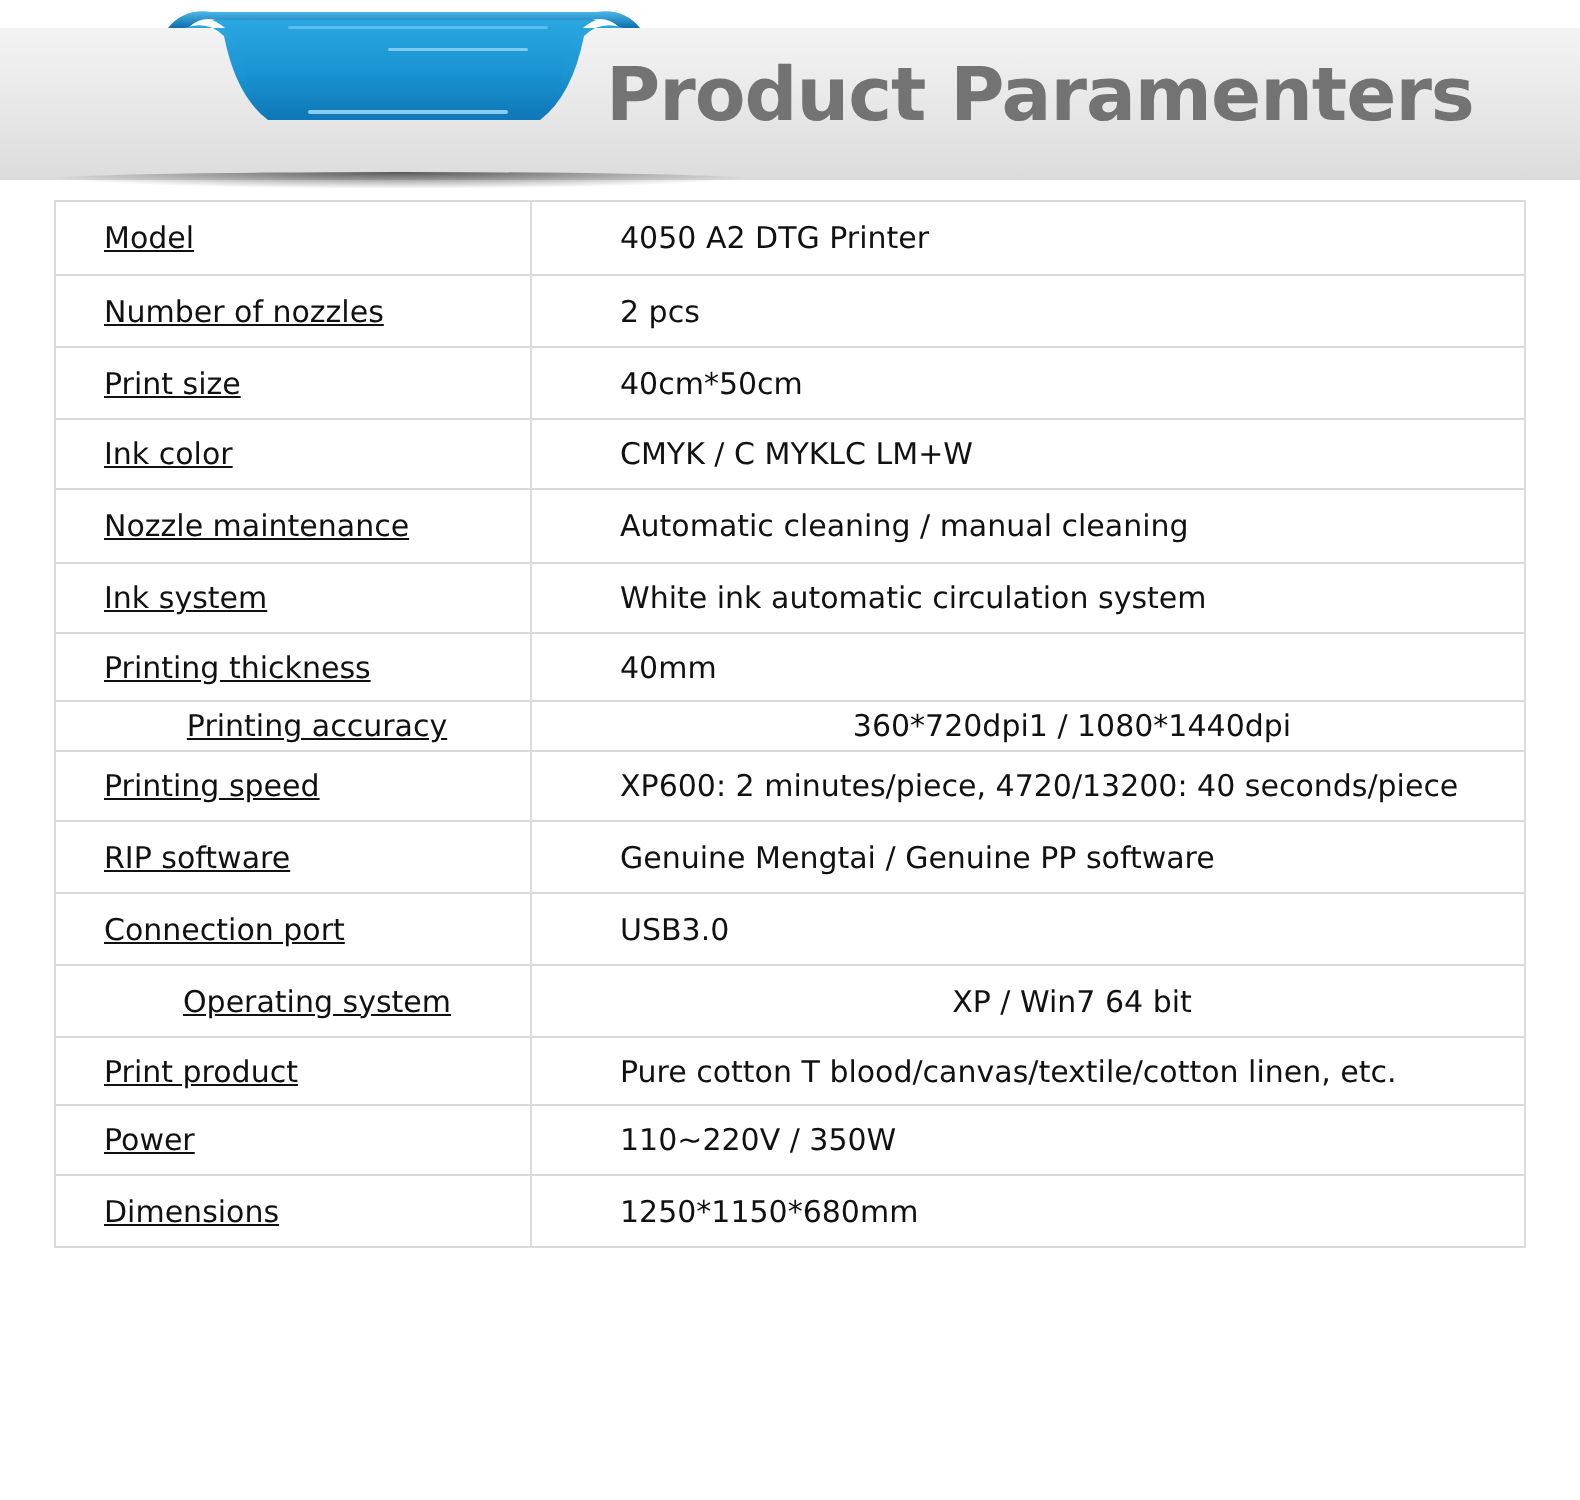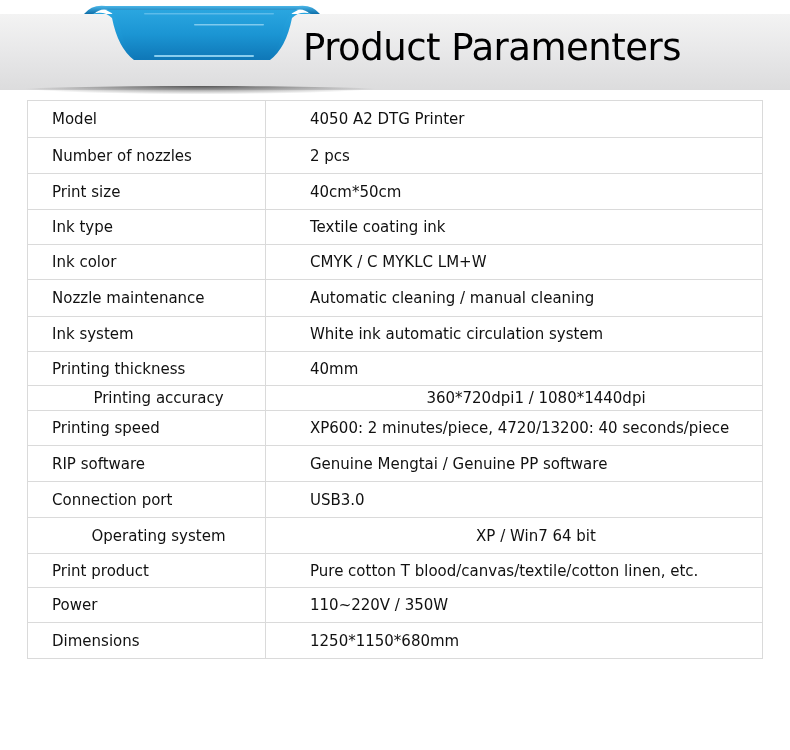--- a/index.html
+++ b/index.html
@@ -36,24 +36,24 @@
       left: 84px;
       top: 4px;
       width: 236px;
       height: 58px;
     }
     .title {
       position: absolute;
       left: 303px;
       top: 22px;
       font-family: "DejaVu Sans", sans-serif;
-      font-weight: normal;
+      font-weight: bold;
       font-size: 37px;
       letter-spacing: -0.5px;
-      color: #000000;
+      color: #737373;
       white-space: nowrap;
       line-height: 52px;
     }
     .spec-table {
       position: absolute;
       left: 27px;
       top: 100px;
       width: 736px;
       border-collapse: collapse;
       table-layout: fixed;
@@ -63,20 +63,21 @@
       font-family: "DejaVu Sans", sans-serif;
       font-size: 15px;
       color: #111111;
       padding: 0;
       white-space: nowrap;
       vertical-align: middle;
     }
     .spec-table td.label {
       width: 213px;
       padding-left: 24px;
+      text-decoration: underline;
     }
     .spec-table td.value {
       padding-left: 44px;
     }
   </style>
 </head>
 <body>
 
 <div class="banner"></div>
 <div class="banner-shadow"></div>
@@ -112,24 +113,20 @@
         <td class="label">Model</td>
         <td class="value">4050 A2 DTG Printer</td>
       </tr>
       <tr style="height: 36px; margin-top: 48px;">
         <td class="label">Number of nozzles</td>
         <td class="value">2 pcs</td>
       </tr>
       <tr style="height: 36px;">
         <td class="label">Print size</td>
         <td class="value">40cm*50cm</td>
-      </tr>
-      <tr style="height: 35px;">
-        <td class="label">Ink type</td>
-        <td class="value">Textile coating ink</td>
       </tr>
       <tr style="height: 35px;">
         <td class="label">Ink color</td>
         <td class="value">CMYK / C MYKLC LM+W</td>
       </tr>
       <tr style="height: 37px;">
         <td class="label">Nozzle maintenance</td>
         <td class="value">Automatic cleaning / manual cleaning</td>
       </tr>
       <tr style="height: 35px;">

